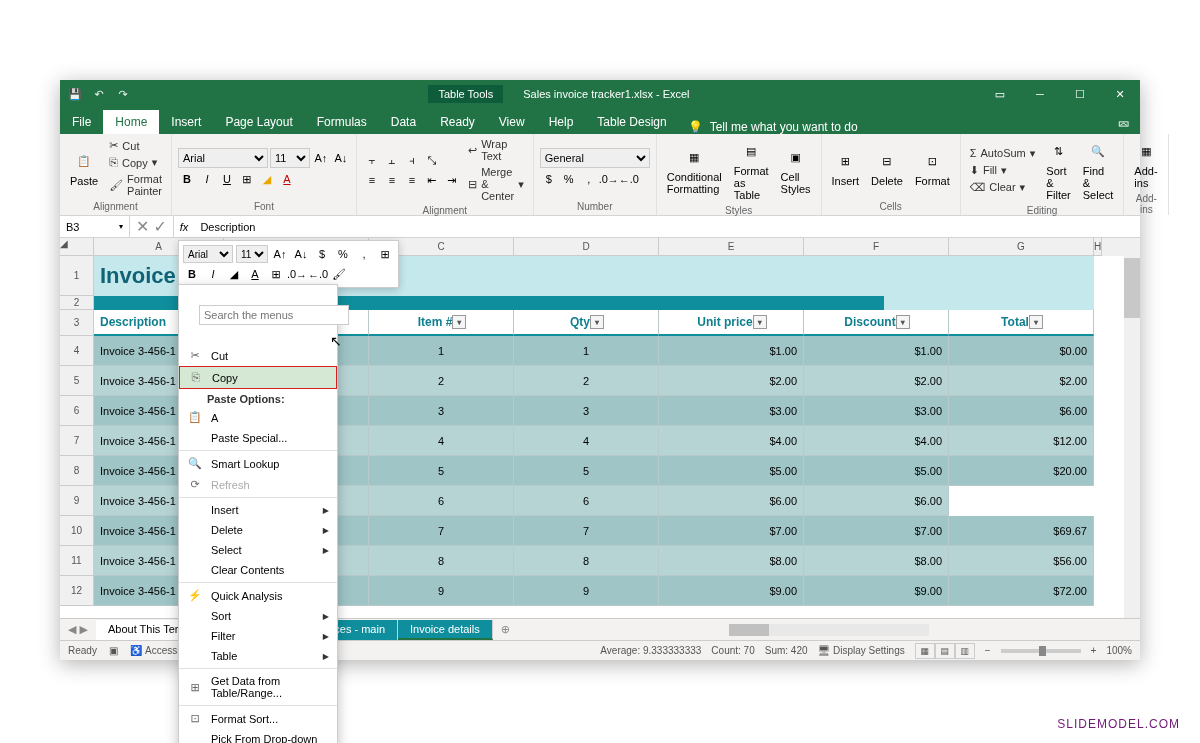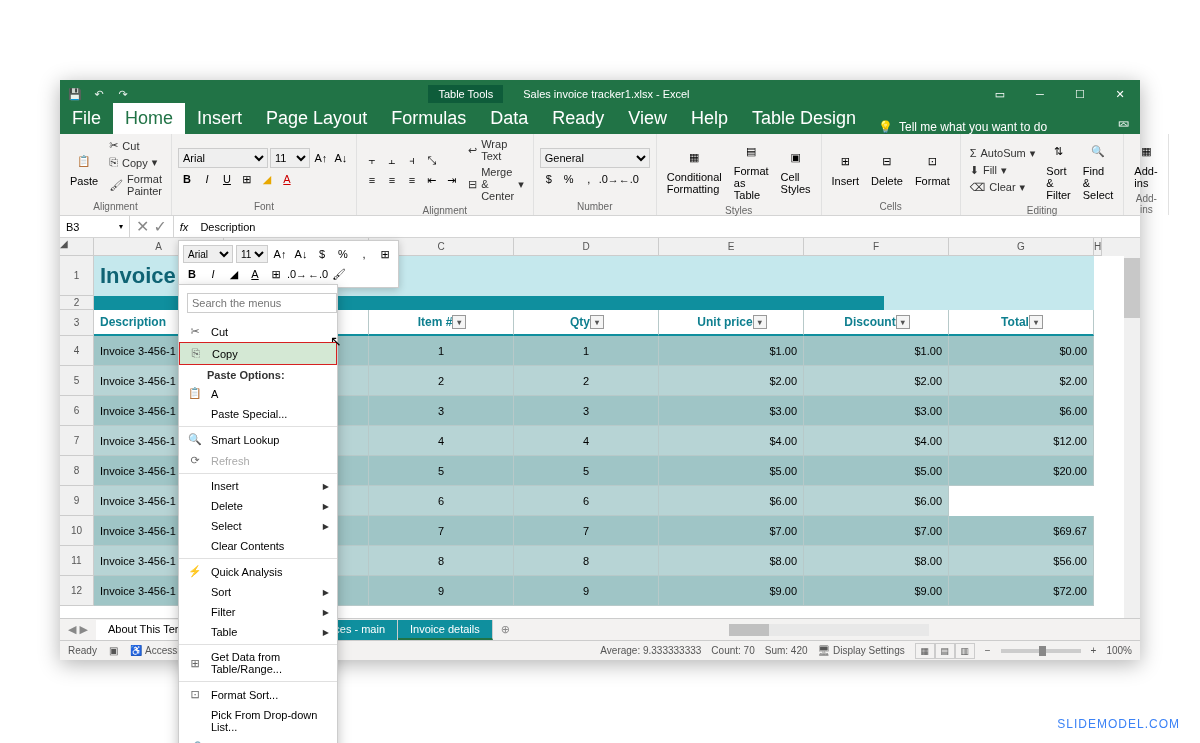--- a/index.html
+++ b/index.html
@@ -10,21 +10,21 @@
   .titlebar { height: 28px; background: #217346; display: flex; align-items: center; color: #fff; font-size: 11px; }
   .qat { display: flex; align-items: center; padding: 0 8px; gap: 10px; }
   .qat-icon { width: 14px; height: 14px; opacity: 0.9; cursor: pointer; display:flex;align-items:center;justify-content:center;}
   .title-center { flex: 1; text-align: center; display:flex; justify-content:center; gap:20px; align-items:center;}
   .title-tab { background:#0e5c3a; padding:3px 10px; font-size:11px;}
   .win-controls { display: flex; }
   .win-btn { width: 40px; height: 28px; display: flex; align-items: center; justify-content: center; cursor: pointer; }
   
   
   .ribbon-tabs { height: 26px; background: #217346; display: flex; align-items: flex-end; padding-left: 0; color:#fff;}
-  .ribbon-tab { padding: 5px 12px; font-size: 18px; cursor: pointer; }
+  .ribbon-tab { padding: 5px 12px; font-size: 12px; cursor: pointer; }
   .ribbon-tab.file { background:#217346; }
   .ribbon-tab.active { background: #fff; color: #217346; }
   .tellme { display:flex;align-items:center;gap:6px; font-size:12px; margin-left:10px;}
   .ribbon-right { margin-left:auto; padding-right:10px; display:flex; gap:10px;}
   
   
   .ribbon { height: 82px; background: #f3f2f1; border-bottom: 1px solid #d4d4d4; display: flex; font-size: 11px; }
   .ribbon-group { border-right: 1px solid #e1e1e1; padding: 3px 6px; display: flex; flex-direction: column; justify-content: space-between; }
   .ribbon-group-label { text-align: center; font-size: 10px; color: #666; padding-top:2px;}
   .rg-content { display: flex; gap: 4px; flex:1;}
@@ -61,21 +61,21 @@
   .data-even { background:#b7d4d5; }
   .num-r { justify-content:flex-end; }
   
   
   .mini-toolbar { position:absolute; left:178px; top:240px; background:#fff; border:1px solid #ccc; padding:4px; box-shadow:0 2px 8px rgba(0,0,0,0.2); font-size:10px; z-index:20;}
   .mini-row { display:flex; gap:3px; align-items:center;}
   .mini-sel { font-size:10px; border:1px solid #ccc; height:18px;}
   
   
   .context-menu { position:absolute; left:178px; top:284px; width:160px; background:#fff; border:1px solid #ccc; box-shadow:0 4px 12px rgba(0,0,0,0.25); font-size:11px; z-index:20;}
-  .ctx-search { width:calc(100% - 8px); margin:8px; padding:3px 4px; font-size:11px; border:1px solid #ccc;}
+  .ctx-search { width:calc(100% - 8px); margin:20px; padding:3px 4px; font-size:11px; border:1px solid #ccc;}
   .ctx-item { display:flex; align-items:center; gap:8px; padding:4px 8px; cursor:pointer; position:relative;}
   .ctx-item.highlight { background:#d4e8d4; border:1.5px solid #d62020;}
   .ctx-icon { width:16px; text-align:center; color:#666; font-size:11px;}
   .ctx-label { flex:1;}
   .ctx-arrow { font-size:8px; color:#333;}
   .ctx-item.disabled { color:#aaa; cursor:default;}
   .ctx-sep { height:1px; background:#e0e0e0; margin:2px 0;}
   .ctx-header { padding:4px 8px 2px 28px; font-weight:600; font-size:11px; color:#333;}
   .cursor-ptr { position:absolute; left:330px; top:333px; z-index:30; font-size:14px;}
   
@@ -91,21 +91,21 @@
   .hscroll-thumb { position:absolute; left:0; width:40px; height:12px; background:#c0c0c0;}
   
   
   .status-bar { height:20px; background:#f3f2f1; border-top:1px solid #ccc; display:flex; align-items:center; font-size:10px; color:#555; padding:0 8px; gap:12px;}
   .sb-right { margin-left:auto; display:flex; align-items:center; gap:10px;}
   .zoom-slider { width:80px; height:4px; background:#ccc; position:relative;}
   .zoom-thumb { position:absolute; left:38px; top:-3px; width:7px; height:10px; background:#888;}
   .view-btns { display:flex;}
   .view-btn { width:20px;height:16px;border:1px solid #ccc;display:flex;align-items:center;justify-content:center;font-size:9px;}
   
-  .watermark { position:absolute; right:20px; bottom:12px; font-size:12px; color:#3b82f6; letter-spacing:1px;}
+  .watermark { position:absolute; right:20px; bottom:12px; font-size:12px; color:#701a75; letter-spacing:1px;}
   .vscroll { position:absolute; right:0; top:0; bottom:0; width:16px; background:#f0f0f0;}
   .vscroll-thumb { position:absolute; top:20px; width:16px; height:60px; background:#c8c8c8;}
 </style>
 </head>
 <body>
 
 <div class="app-window">
 
   <div class="titlebar">
     <div class="qat">

